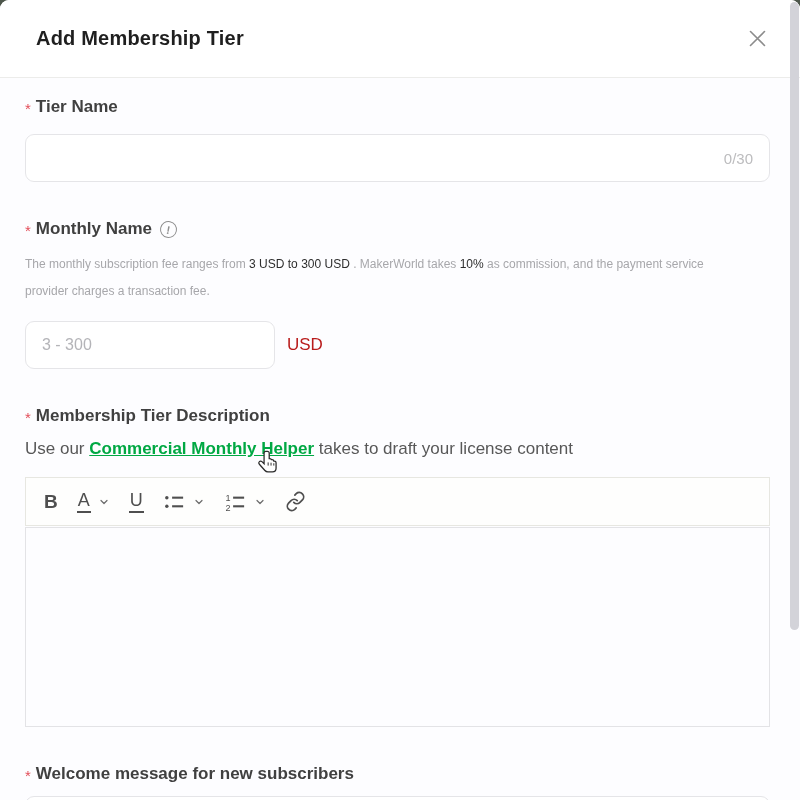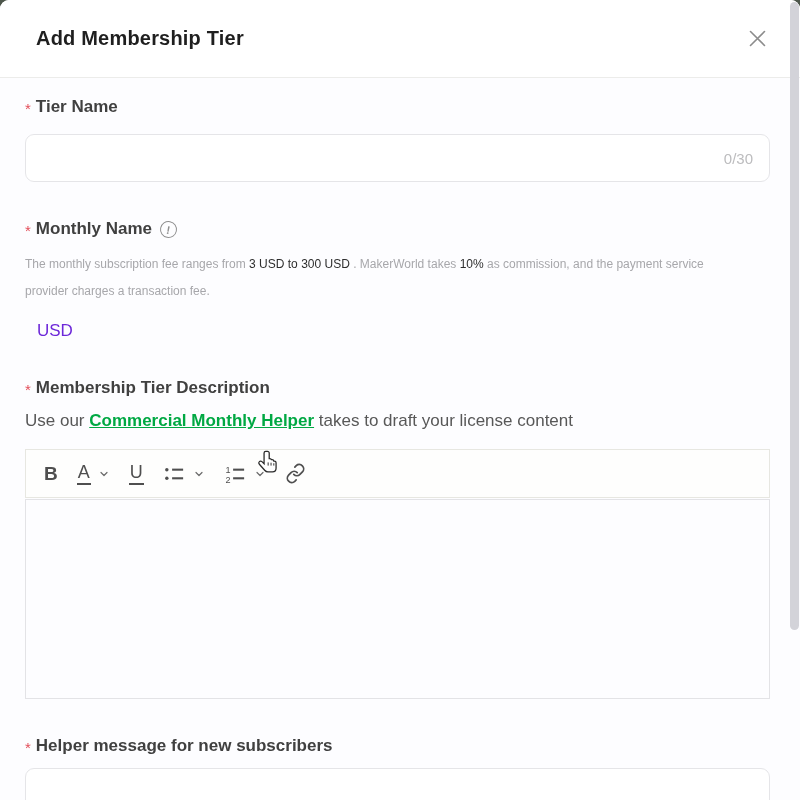--- a/index.html
+++ b/index.html
@@ -74,21 +74,21 @@
     max-width:712px;
     font-size:12px; line-height:27px; color:#a7a7ab;
     white-space:pre-wrap;
   }
   .price-desc .dark { color:#2e2e2e; }
   .price-row {
     margin-top:16px;
     display:flex; align-items:center;
   }
   .price-input { width:250px; }
-  .currency-label { font-size:17px; color:#6d28d9; margin-left:12px; }
+  .currency-label { font-size:17px; color:#b91c1c; margin-left:12px; }
   .helper-line {
     margin-top:13px;
     font-size:17px; color:#585858;
     white-space:pre-wrap;
   }
   .helper-link {
     color:#00a843; font-weight:700; text-decoration:underline; cursor:pointer;
   }
   .editor { margin-top:18px; }
   .editor-toolbar {
@@ -155,20 +155,23 @@
       <span class="char-counter">0/30</span>
     </div>
 
     <div class="field-label section-gap">
       <span class="req">*</span>
       <span>Monthly Name</span>
       <span class="info-circle">!</span>
     </div>
     <p class="price-desc"><span>The monthly subscription fee ranges from </span><span class="dark">3 USD to 300 USD</span><span> . MakerWorld takes </span><span class="dark">10%</span><span> as commission, and the payment service provider charges a transaction fee.</span></p>
     <div class="price-row">
+      <div class="text-input price-input">
+        <input type="text" placeholder="3 - 300" style="">
+      </div>
       <span class="currency-label">USD</span>
     </div>
 
     <div class="field-label section-gap">
       <span class="req">*</span>
       <span>Membership Tier Description</span>
     </div>
     <p class="helper-line"><span>Use our </span><a class="helper-link">Commercial Monthly Helper</a><span> takes to draft your license content</span></p>
 
     <div class="editor">
@@ -231,21 +234,21 @@
             <path d="M14 11a5 5 0 0 0-7.07 0l-2.83 2.83a5 5 0 0 0 7.07 7.07L12.75 19.25"></path>
           </svg>
         </div>
 
       </div>
       <div class="editor-content"></div>
     </div>
 
     <div class="field-label section-gap">
       <span class="req">*</span>
-      <span>Helper message for new subscribers</span>
+      <span>Welcome message for new subscribers</span>
     </div>
     <div class="text-input bottom-input">
       
     </div>
 
   </div>
 
   <div class="scrollbar-thumb"></div>
 
   <svg class="cursor-hand" width="26" height="30" viewBox="0 0 24 28">

